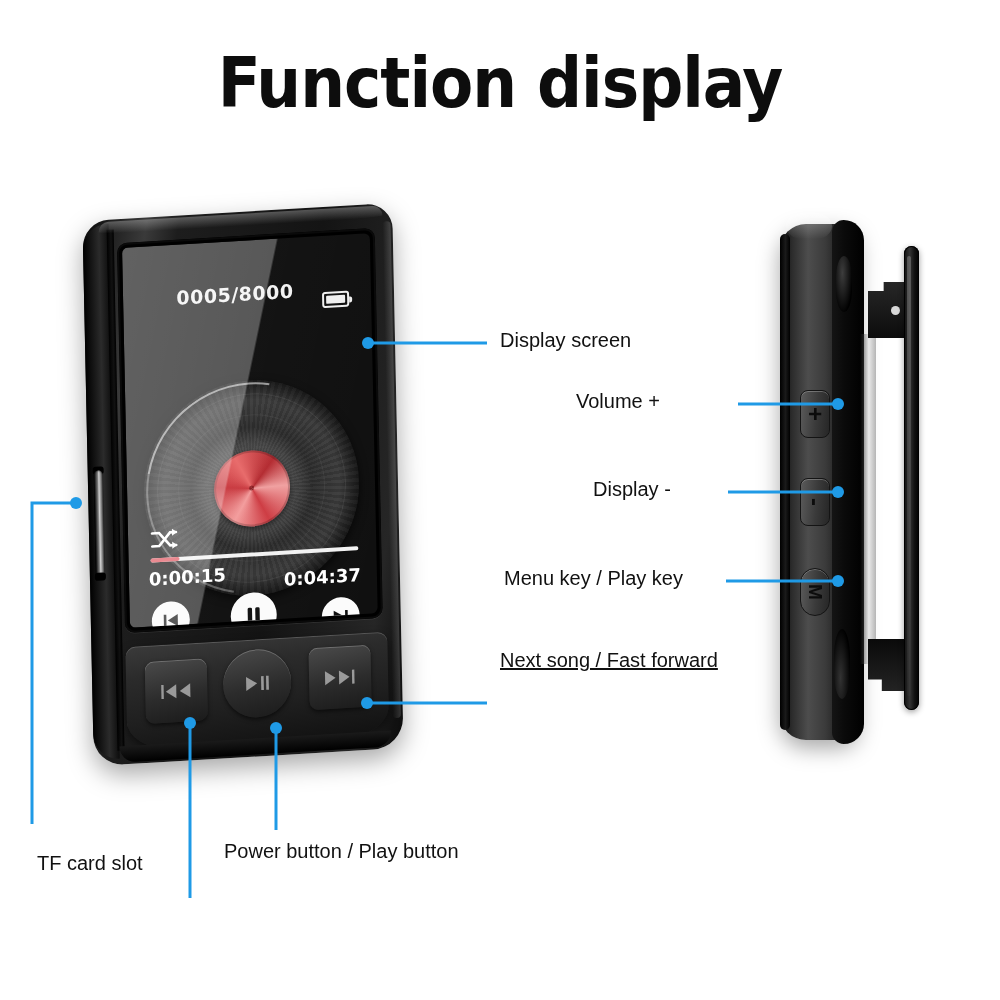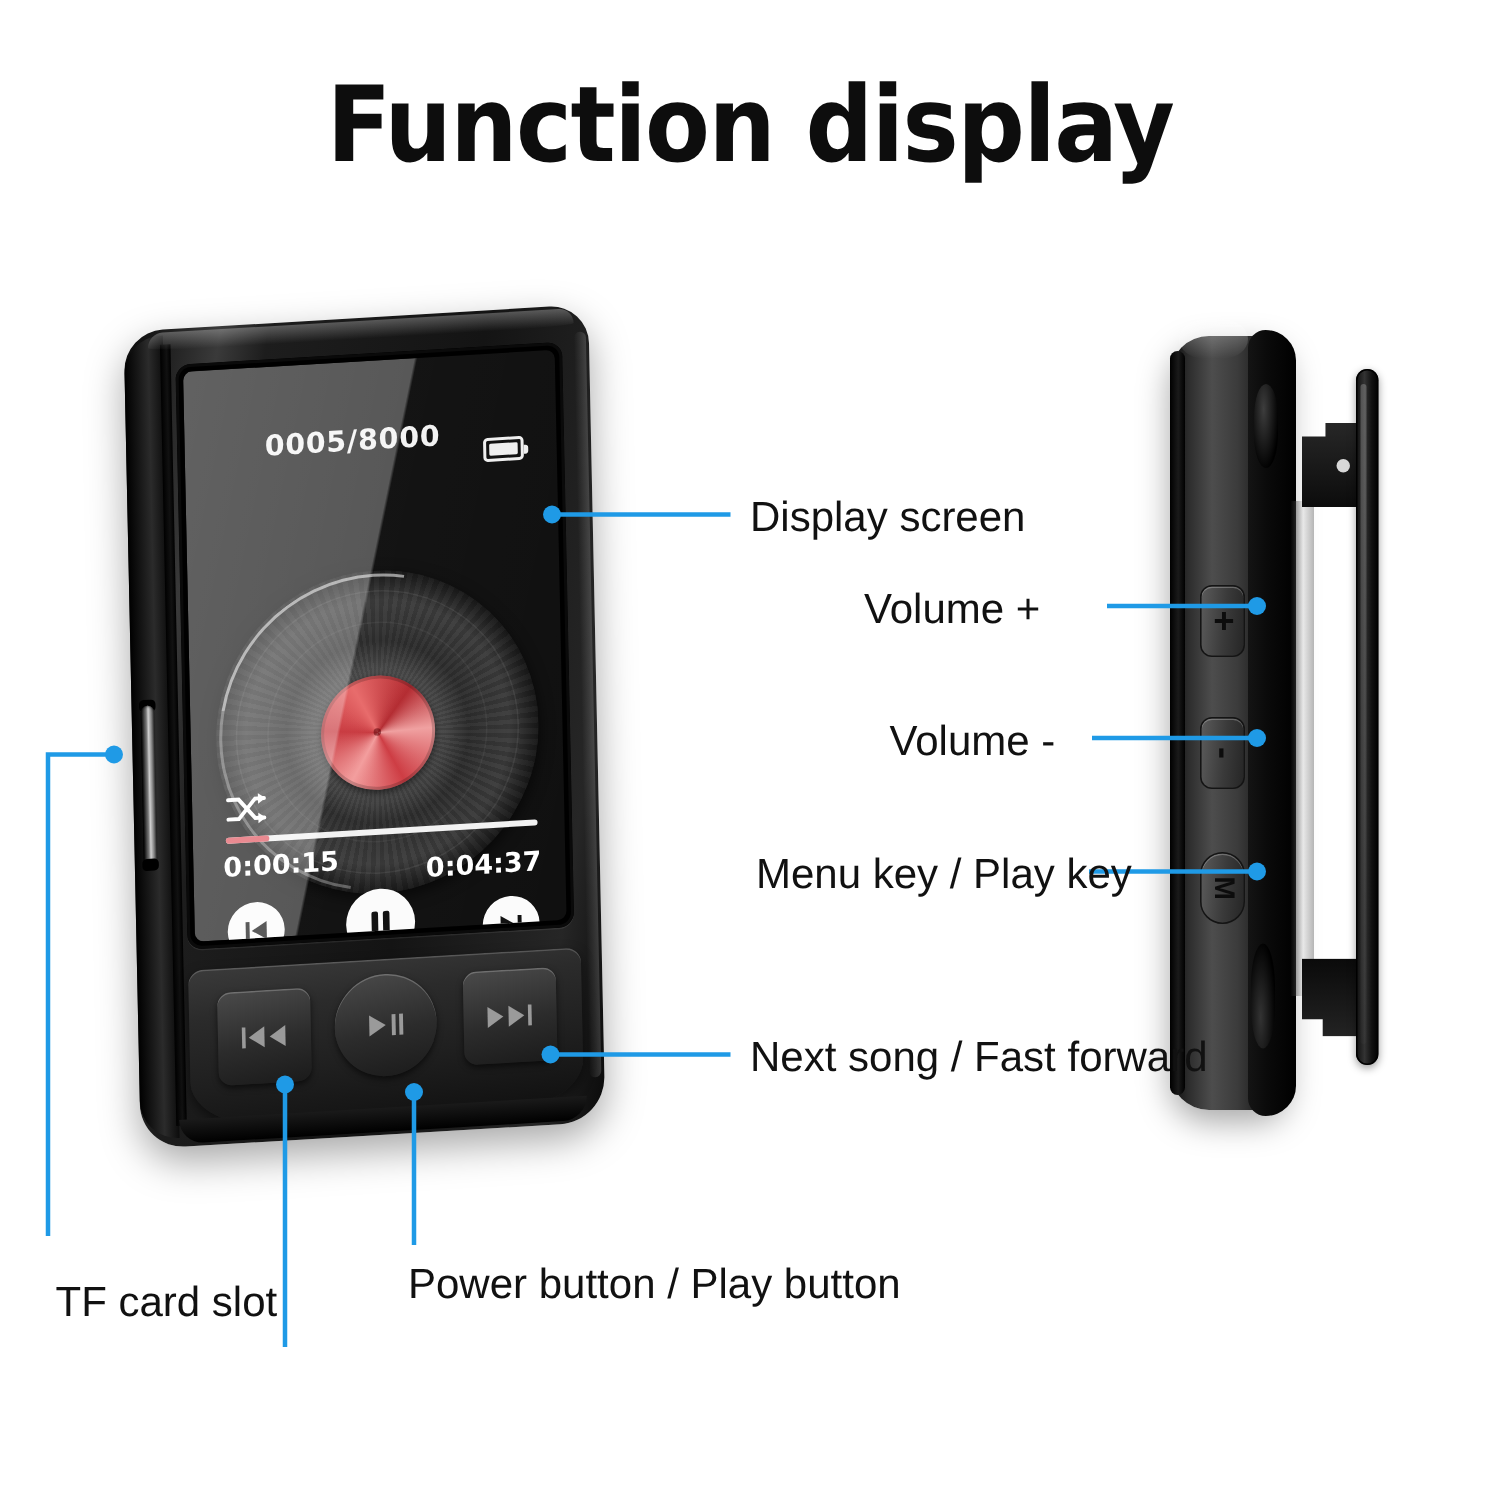--- a/index.html
+++ b/index.html
@@ -20,21 +20,21 @@
     font-weight:bold;
     font-size:70px;
     letter-spacing:-1px;
     color:#0d0d0d;
     line-height:1;
   }
 
   
   .lbl{
     position:absolute;
-    font-size:28px;
+    font-size:20px;
     color:#111;
     white-space:nowrap;
     font-family:"Liberation Sans",sans-serif;
   }
 
   
   .leader-svg{ position:absolute; left:0; top:0; width:1000px; height:1000px; pointer-events:none; }
 
   
   .front-wrap{
@@ -462,24 +462,24 @@
       <circle cx="76" cy="503" r="6"></circle>
       <circle cx="276" cy="728" r="6"></circle>
       <circle cx="190" cy="723" r="6"></circle>
     </g>
   </svg>
 
   <div class="lbl" style="left:500px; top:329px;">Display screen</div>
 
   <div class="lbl" style="left:576px; top:390px;">Volume +</div>
 
-  <div class="lbl" style="left:593px; top:478px;">Volume -</div>
+  <div class="lbl" style="left:593px; top:478px;">Display -</div>
 
   <div class="lbl" style="left:504px; top:567px;">Menu key / Play key</div>
 
-  <div class="lbl" style="left:500px; top:689px;">Next song / Fast forward</div>
+  <div class="lbl" style="left:500px; top:649px;text-decoration:underline;">Next song / Fast forward</div>
 
   <div class="lbl" style="left:37px; top:852px;">TF card slot</div>
 
-  <div class="lbl" style="left:224px; top:840px;margin-left:48px;">Power button / Play button</div>
+  <div class="lbl" style="left:224px; top:840px;">Power button / Play button</div>
 
 
 </div>
 
 </body></html>

